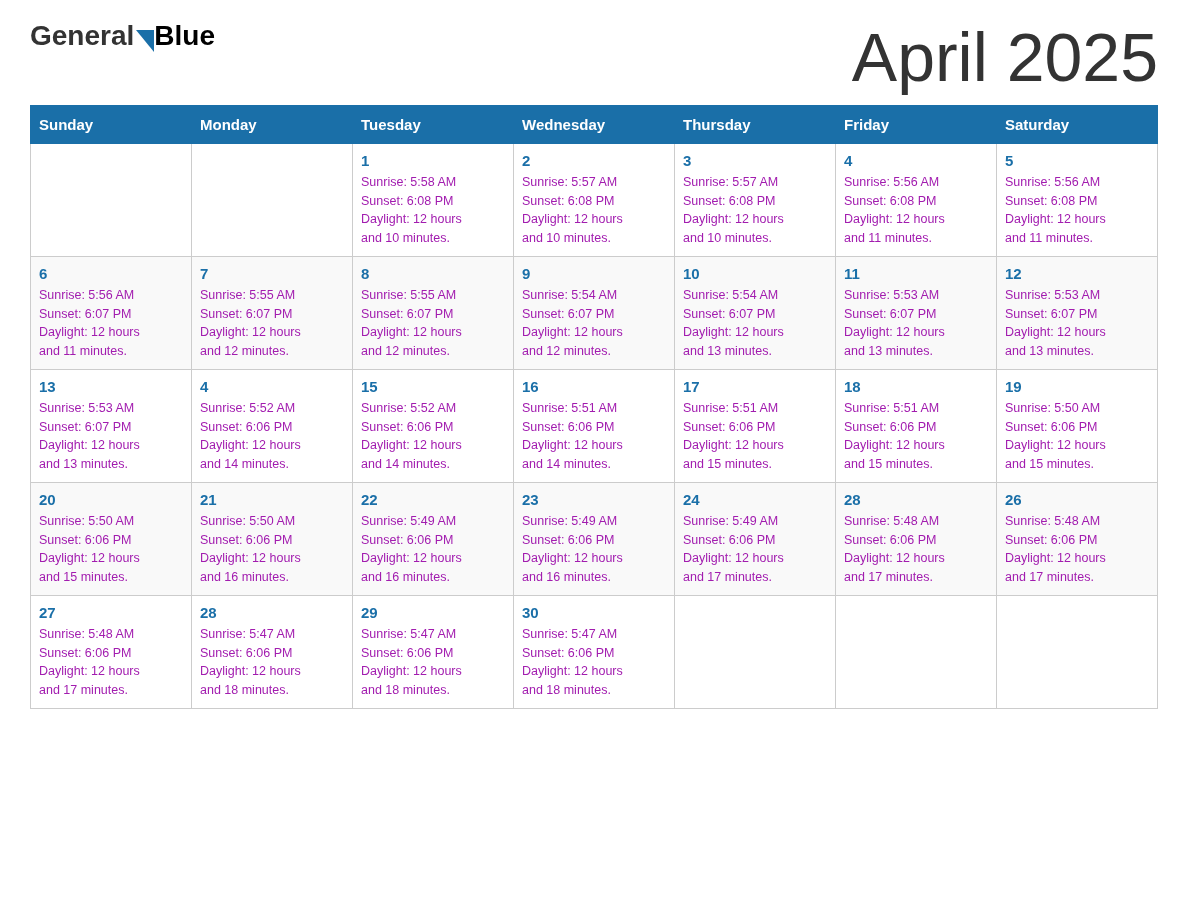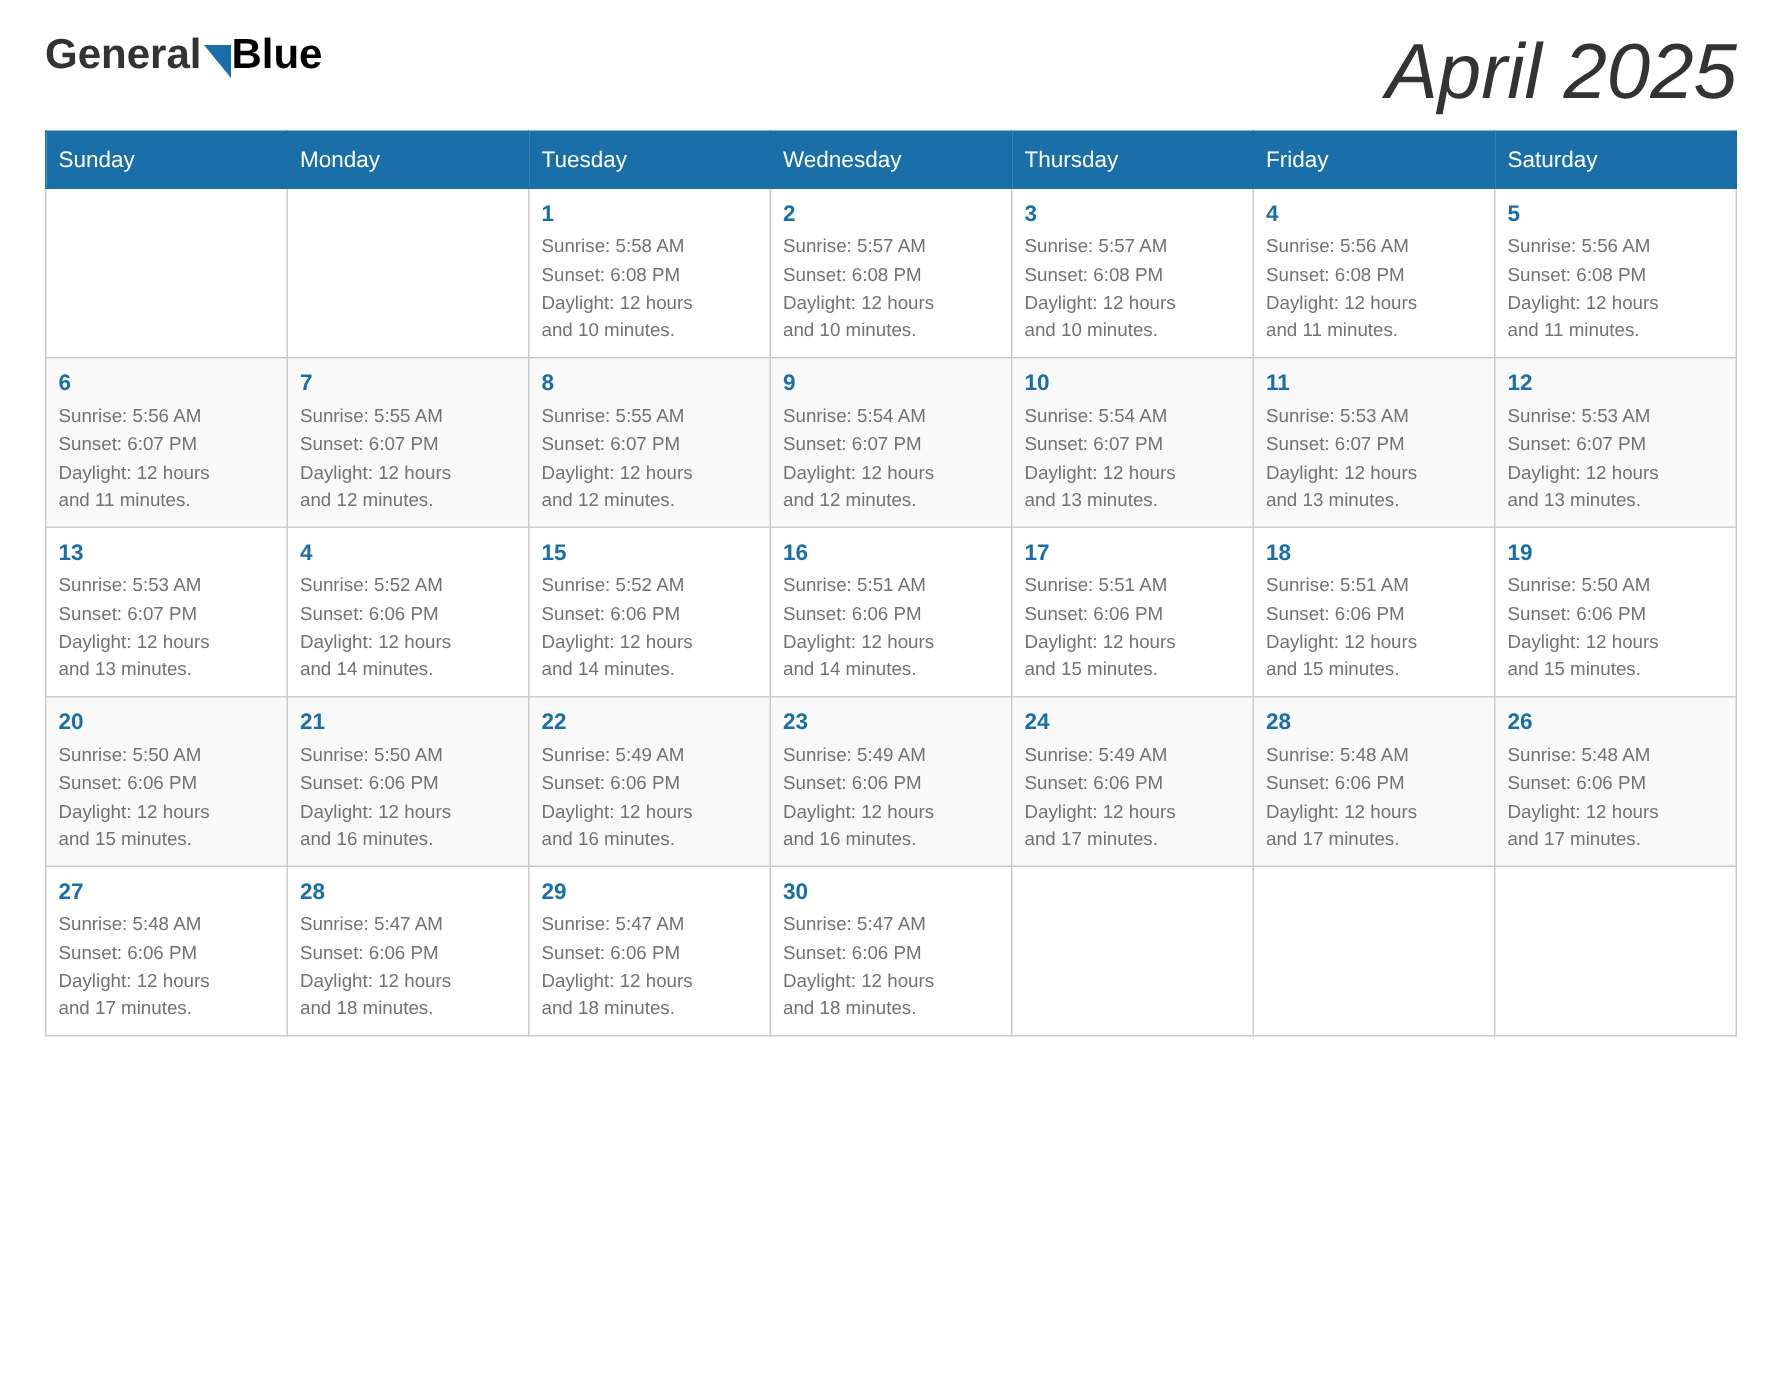--- a/index.html
+++ b/index.html
@@ -37,41 +37,40 @@
       align-items: flex-start;
     }
     .logo-top-row {
       display: flex;
       align-items: flex-end;
     }
     .title-block {
       text-align: right;
     }
     .page-title {
-      font-size: 52px;
+      font-size: 68px;
       font-weight: normal;
       color: #333;
       line-height: 1.1;
-      font-style: italic;
     }
     .subtitle {
       font-size: 20px;
       color: #333;
       margin-top: 4px;
     }
     table {
       width: 100%;
       border-collapse: collapse;
       margin-top: 10px;
     }
     thead tr th {
       background-color: #1a6fa8;
       color: #fff;
       font-size: 15px;
-      font-weight: normal;
+      font-weight: bold;
       padding: 10px 8px;
       text-align: left;
       border: 1px solid #1a6fa8;
     }
     tbody tr td {
       border: 1px solid #ccc;
       padding: 8px 8px;
       vertical-align: top;
       font-size: 13px;
       color: #333;
@@ -79,21 +78,21 @@
     }
     tbody tr td .day-number {
       font-size: 15px;
       font-weight: bold;
       color: #1a6fa8;
       display: block;
       margin-bottom: 4px;
     }
     tbody tr td .day-detail {
       font-size: 12.5px;
-      color: #737373;
+      color: #a21caf;
       line-height: 1.5;
     }
     tbody tr:nth-child(even) td {
       background-color: #f9f9f9;
     }
     tbody tr td.empty {
       background-color: #fff;
     }
     .logo-icon {
       display: inline-flex;

